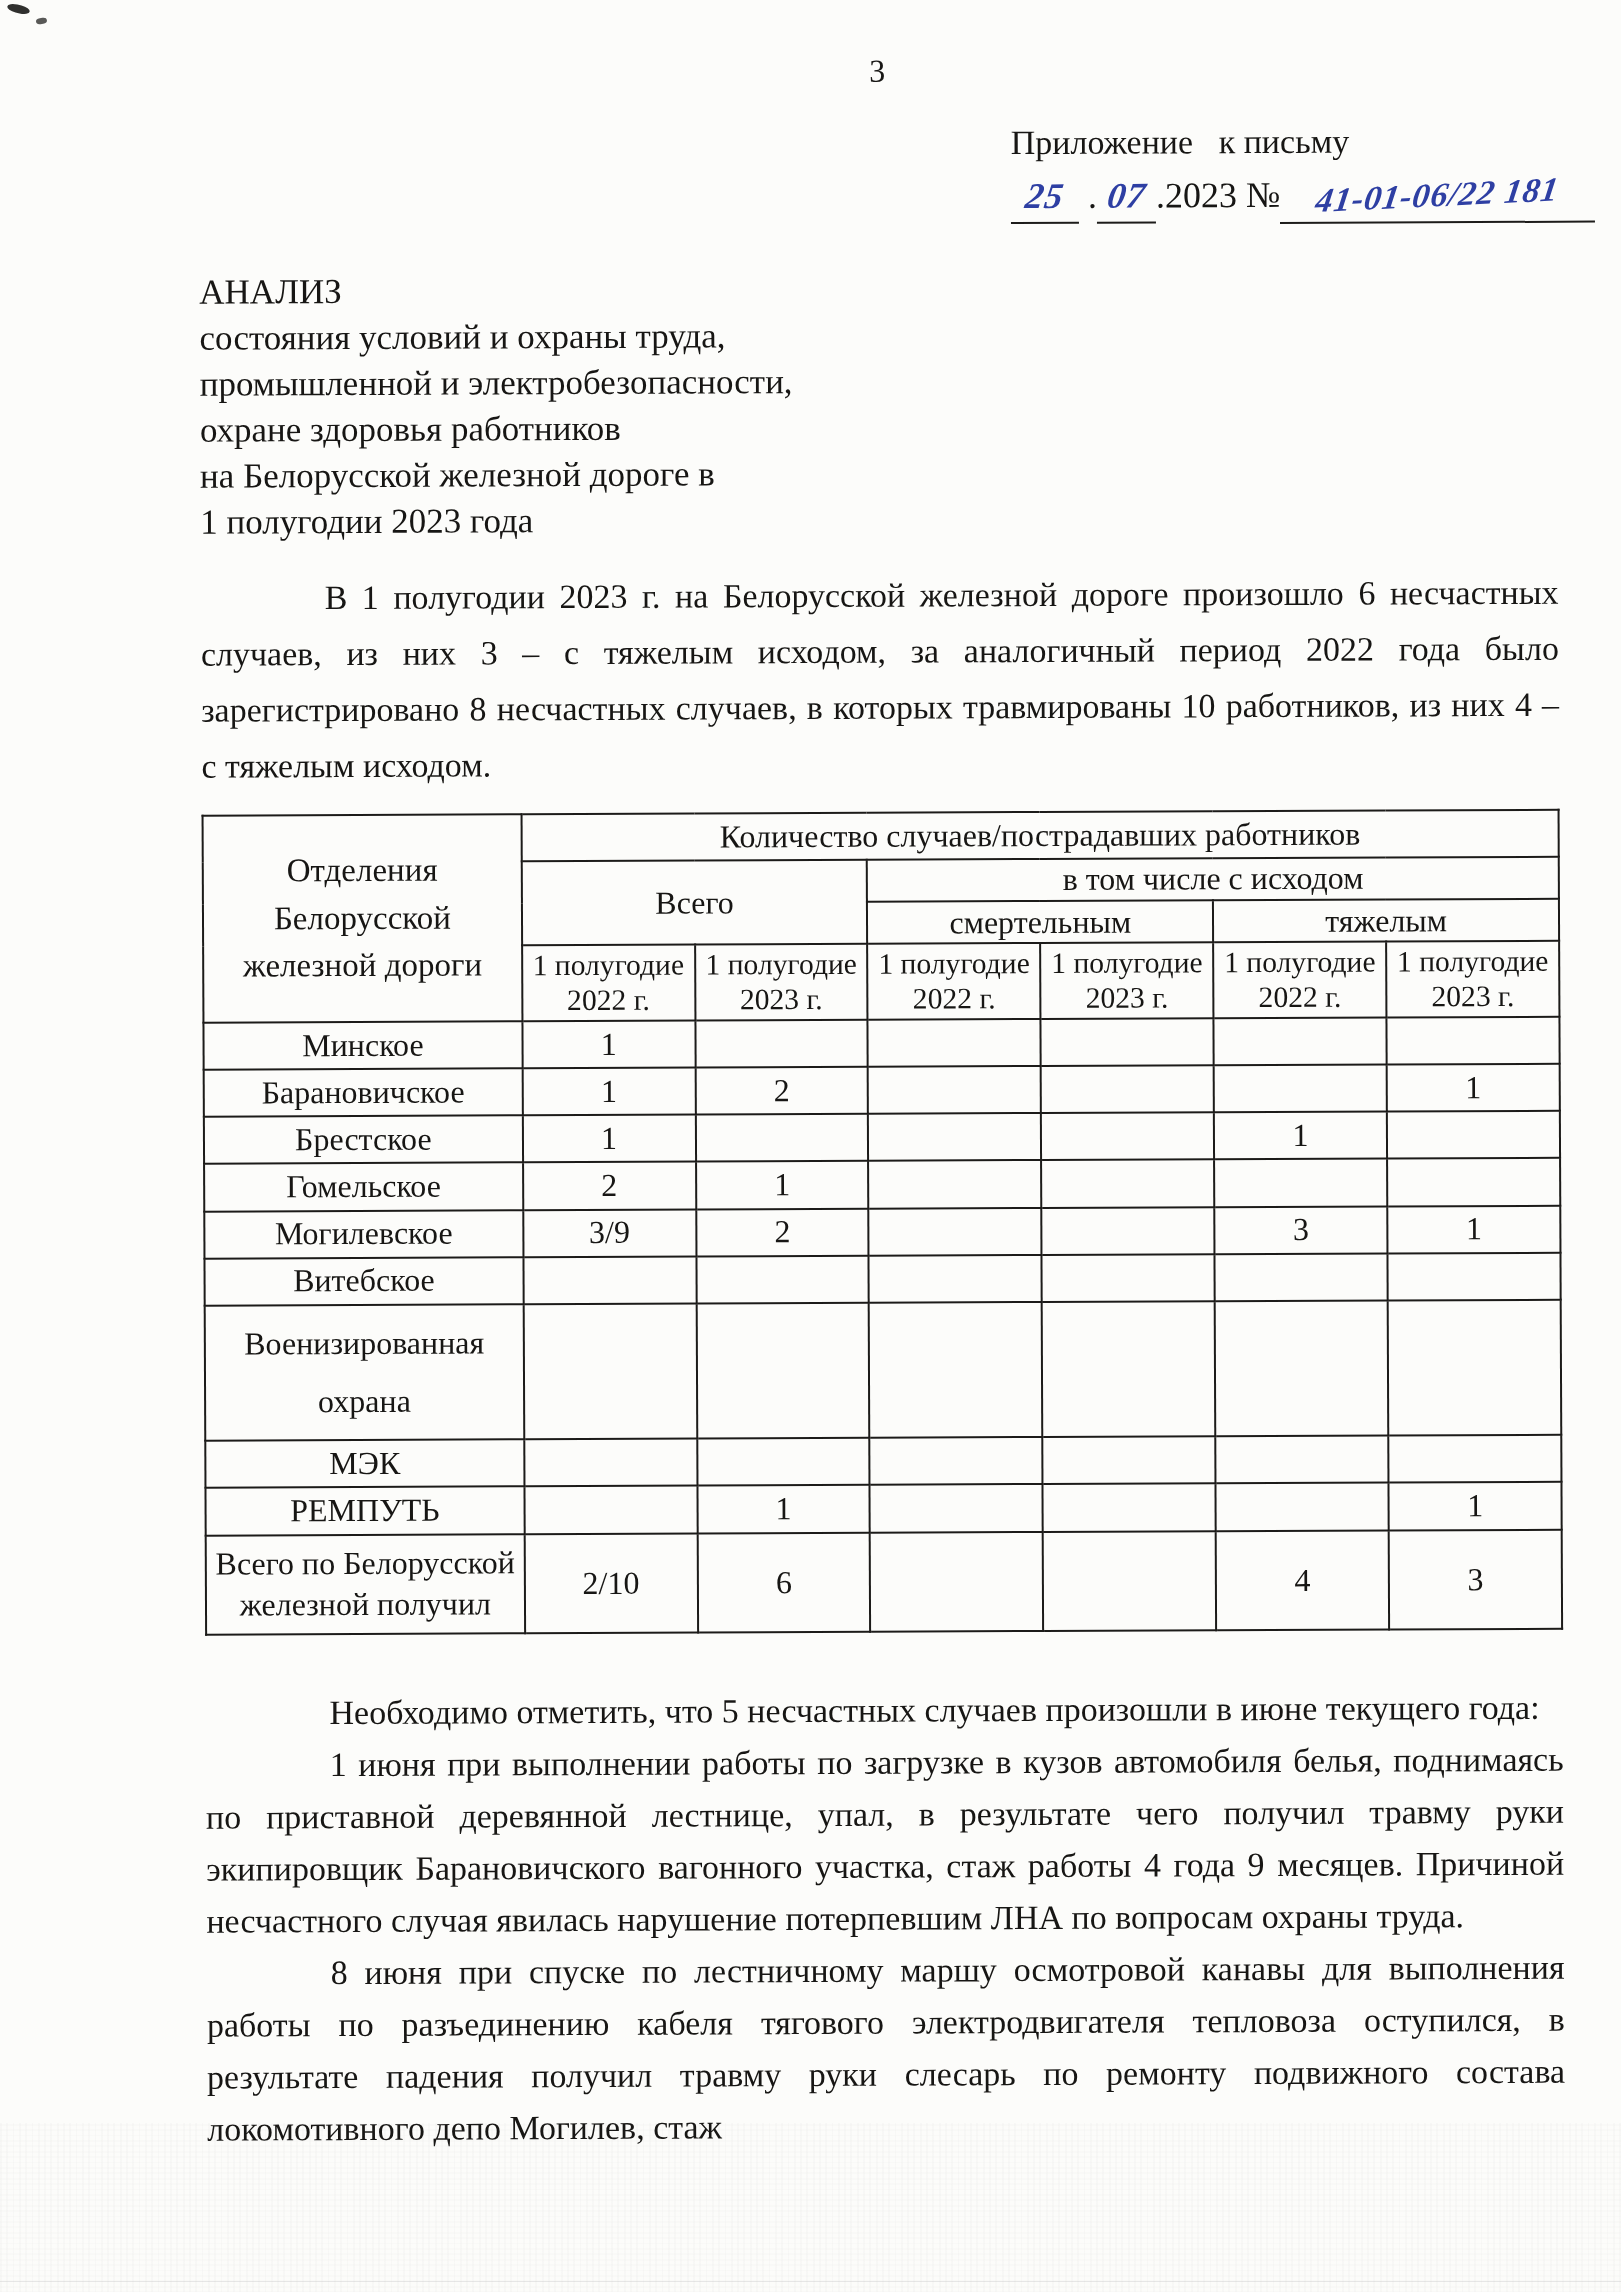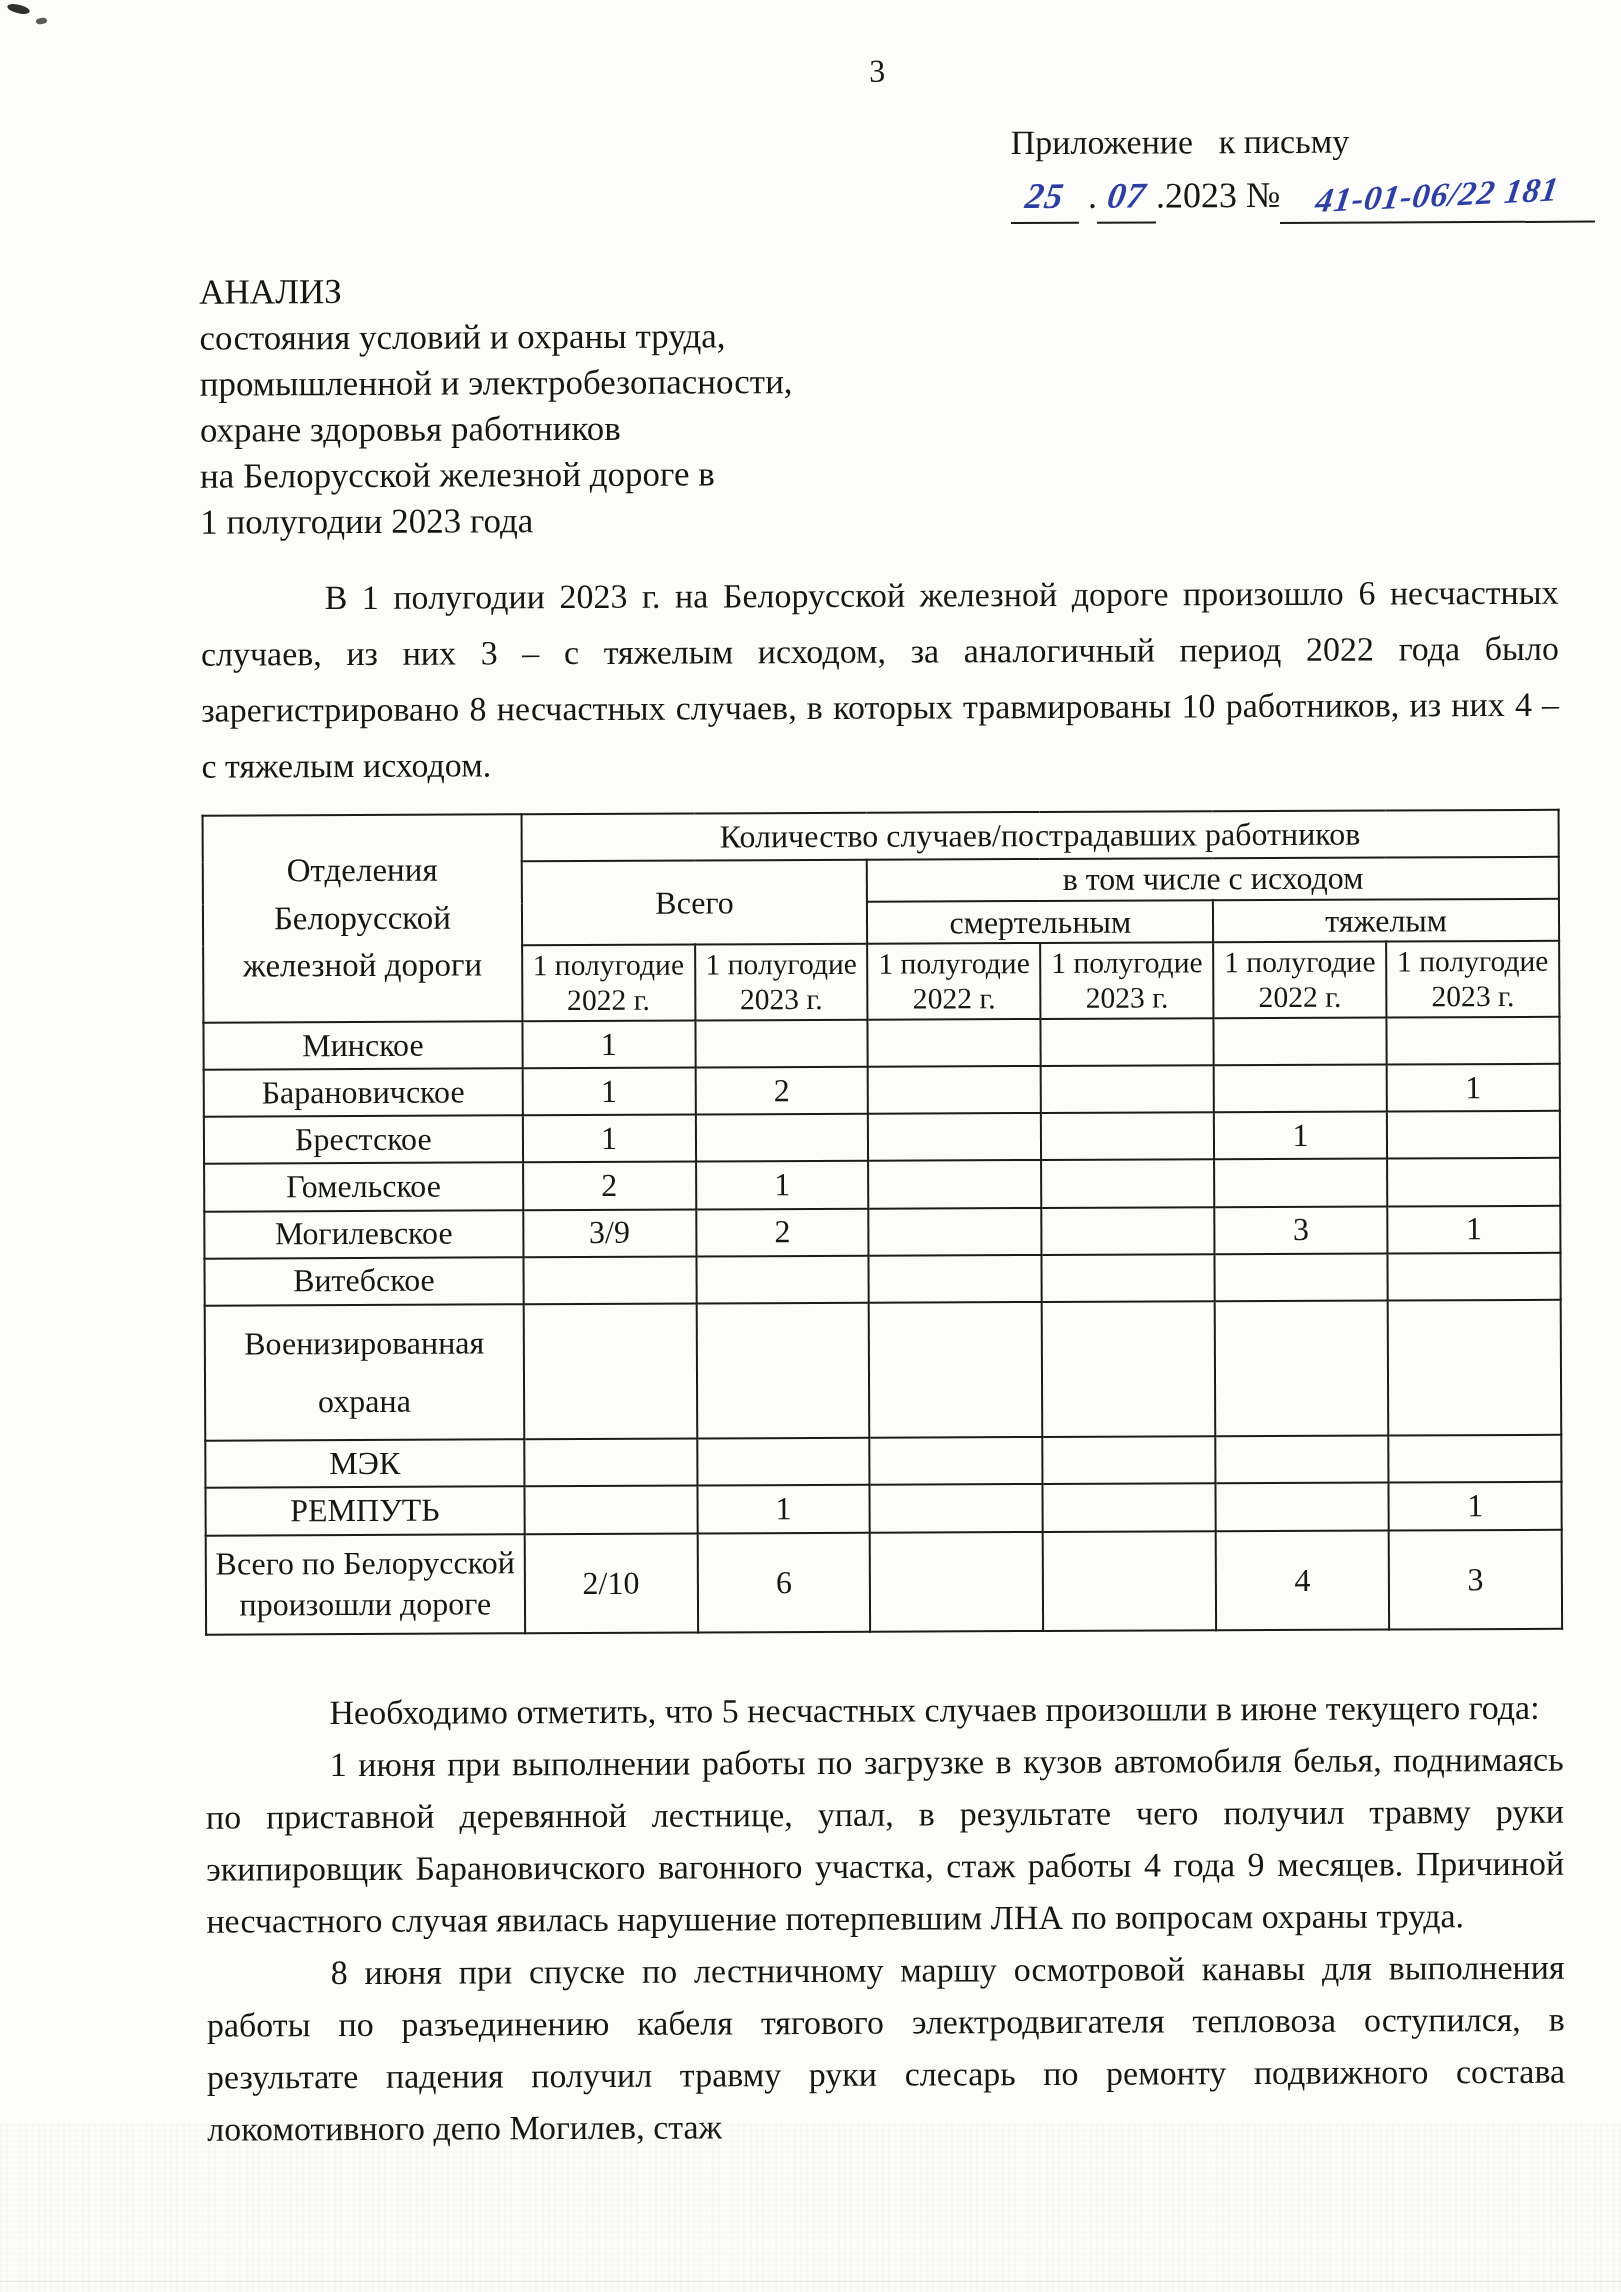--- a/index.html
+++ b/index.html
@@ -229,21 +229,21 @@
           <tr>
             <td class="row-label">РЕМПУТЬ</td>
             <td></td>
             <td>1</td>
             <td></td>
             <td></td>
             <td></td>
             <td>1</td>
           </tr>
           <tr class="total-row">
-            <td class="row-label">Всего по Белорусской произошли дороге</td>
+            <td class="row-label">Всего по Белорусской железной получил</td>
             <td>2/10</td>
             <td>6</td>
             <td></td>
             <td></td>
             <td>4</td>
             <td>3</td>
           </tr>
         </tbody>
     </table>
 

